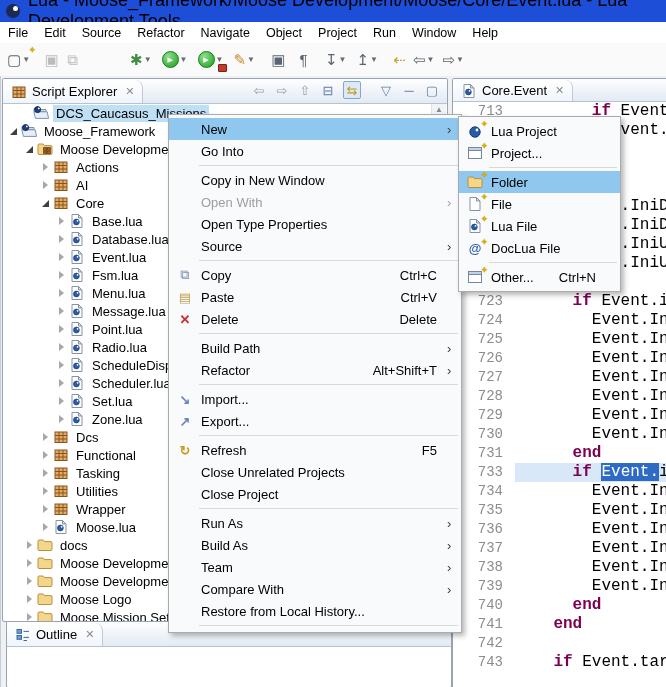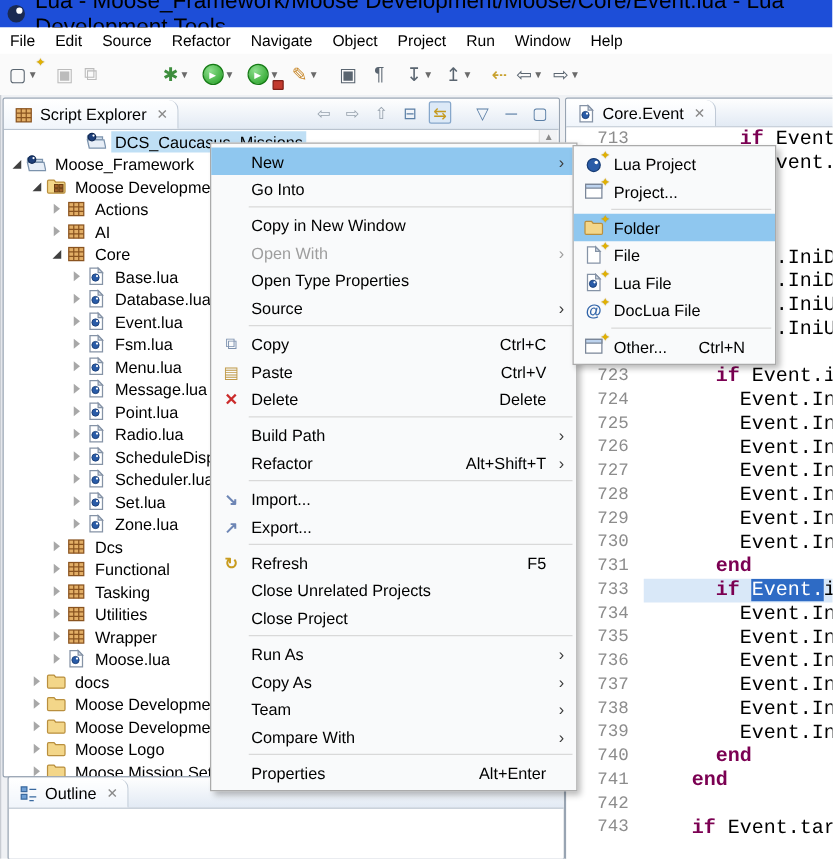--- a/index.html
+++ b/index.html
@@ -212,21 +212,21 @@
         <span class="vt ">⇨</span>
         <span class="vt ">⇧</span>
         <span class="vt en">⊟</span>
         <span class="vt on">⇆</span>
         <span class="vt en gap" style="margin-left: 10px;">▽</span>
         <span class="vt en">─</span>
         <span class="vt en">▢</span>
       </div>
   </div>
   <div id="tree">
-      <div class="trow" style="top: 25px; margin-left: 36px;">
+      <div class="trow" style="top: 25px;">
         <span style="width:16px;flex:none"></span>
         <span class="arr "></span>
         <svg class="ticon">
           <use href="#s-luaproject"></use>
         </svg>
         <span class="tlabel sel">DCS_Caucasus_Missions</span>
       </div>
       <div class="trow" style="top: 43px;">
         <span style="width:4px;flex:none"></span>
         <span class="arr exp"></span>
@@ -709,43 +709,43 @@
     </div>
     <div class="msep"></div>
     <div class="mi">
       <span class="mic"></span>
       <span class="ml">Run As</span>
       <span class="msp"></span>
       <span class="mar">›</span>
     </div>
     <div class="mi">
       <span class="mic"></span>
-      <span class="ml">Copy As</span>
+      <span class="ml">Build As</span>
       <span class="msp"></span>
       <span class="mar">›</span>
     </div>
     <div class="mi">
       <span class="mic"></span>
       <span class="ml">Team</span>
       <span class="msp"></span>
       <span class="mar">›</span>
     </div>
     <div class="mi">
       <span class="mic"></span>
       <span class="ml">Compare With</span>
       <span class="msp"></span>
       <span class="mar">›</span>
     </div>
+    <div class="mi">
+      <span class="mic"></span>
+      <span class="ml">Restore from Local History...</span>
+      <span class="msp"></span>
+      <span class="mar"></span>
+    </div>
     <div class="msep"></div>
-    <div class="mi">
-      <span class="mic"></span>
-      <span class="ml">Properties</span>
-      <span class="msp">Alt+Enter</span>
-      <span class="mar"></span>
-    </div>
   </div>
 <div class="menu" id="new-submenu">
     <div class="mi">
       <span class="mic nicon">
         <svg class="svg16">
           <use href="#s-ball"></use>
         </svg>
         <i class="star">✦</i>
       </span>
       <span class="ml">Lua Project</span>

